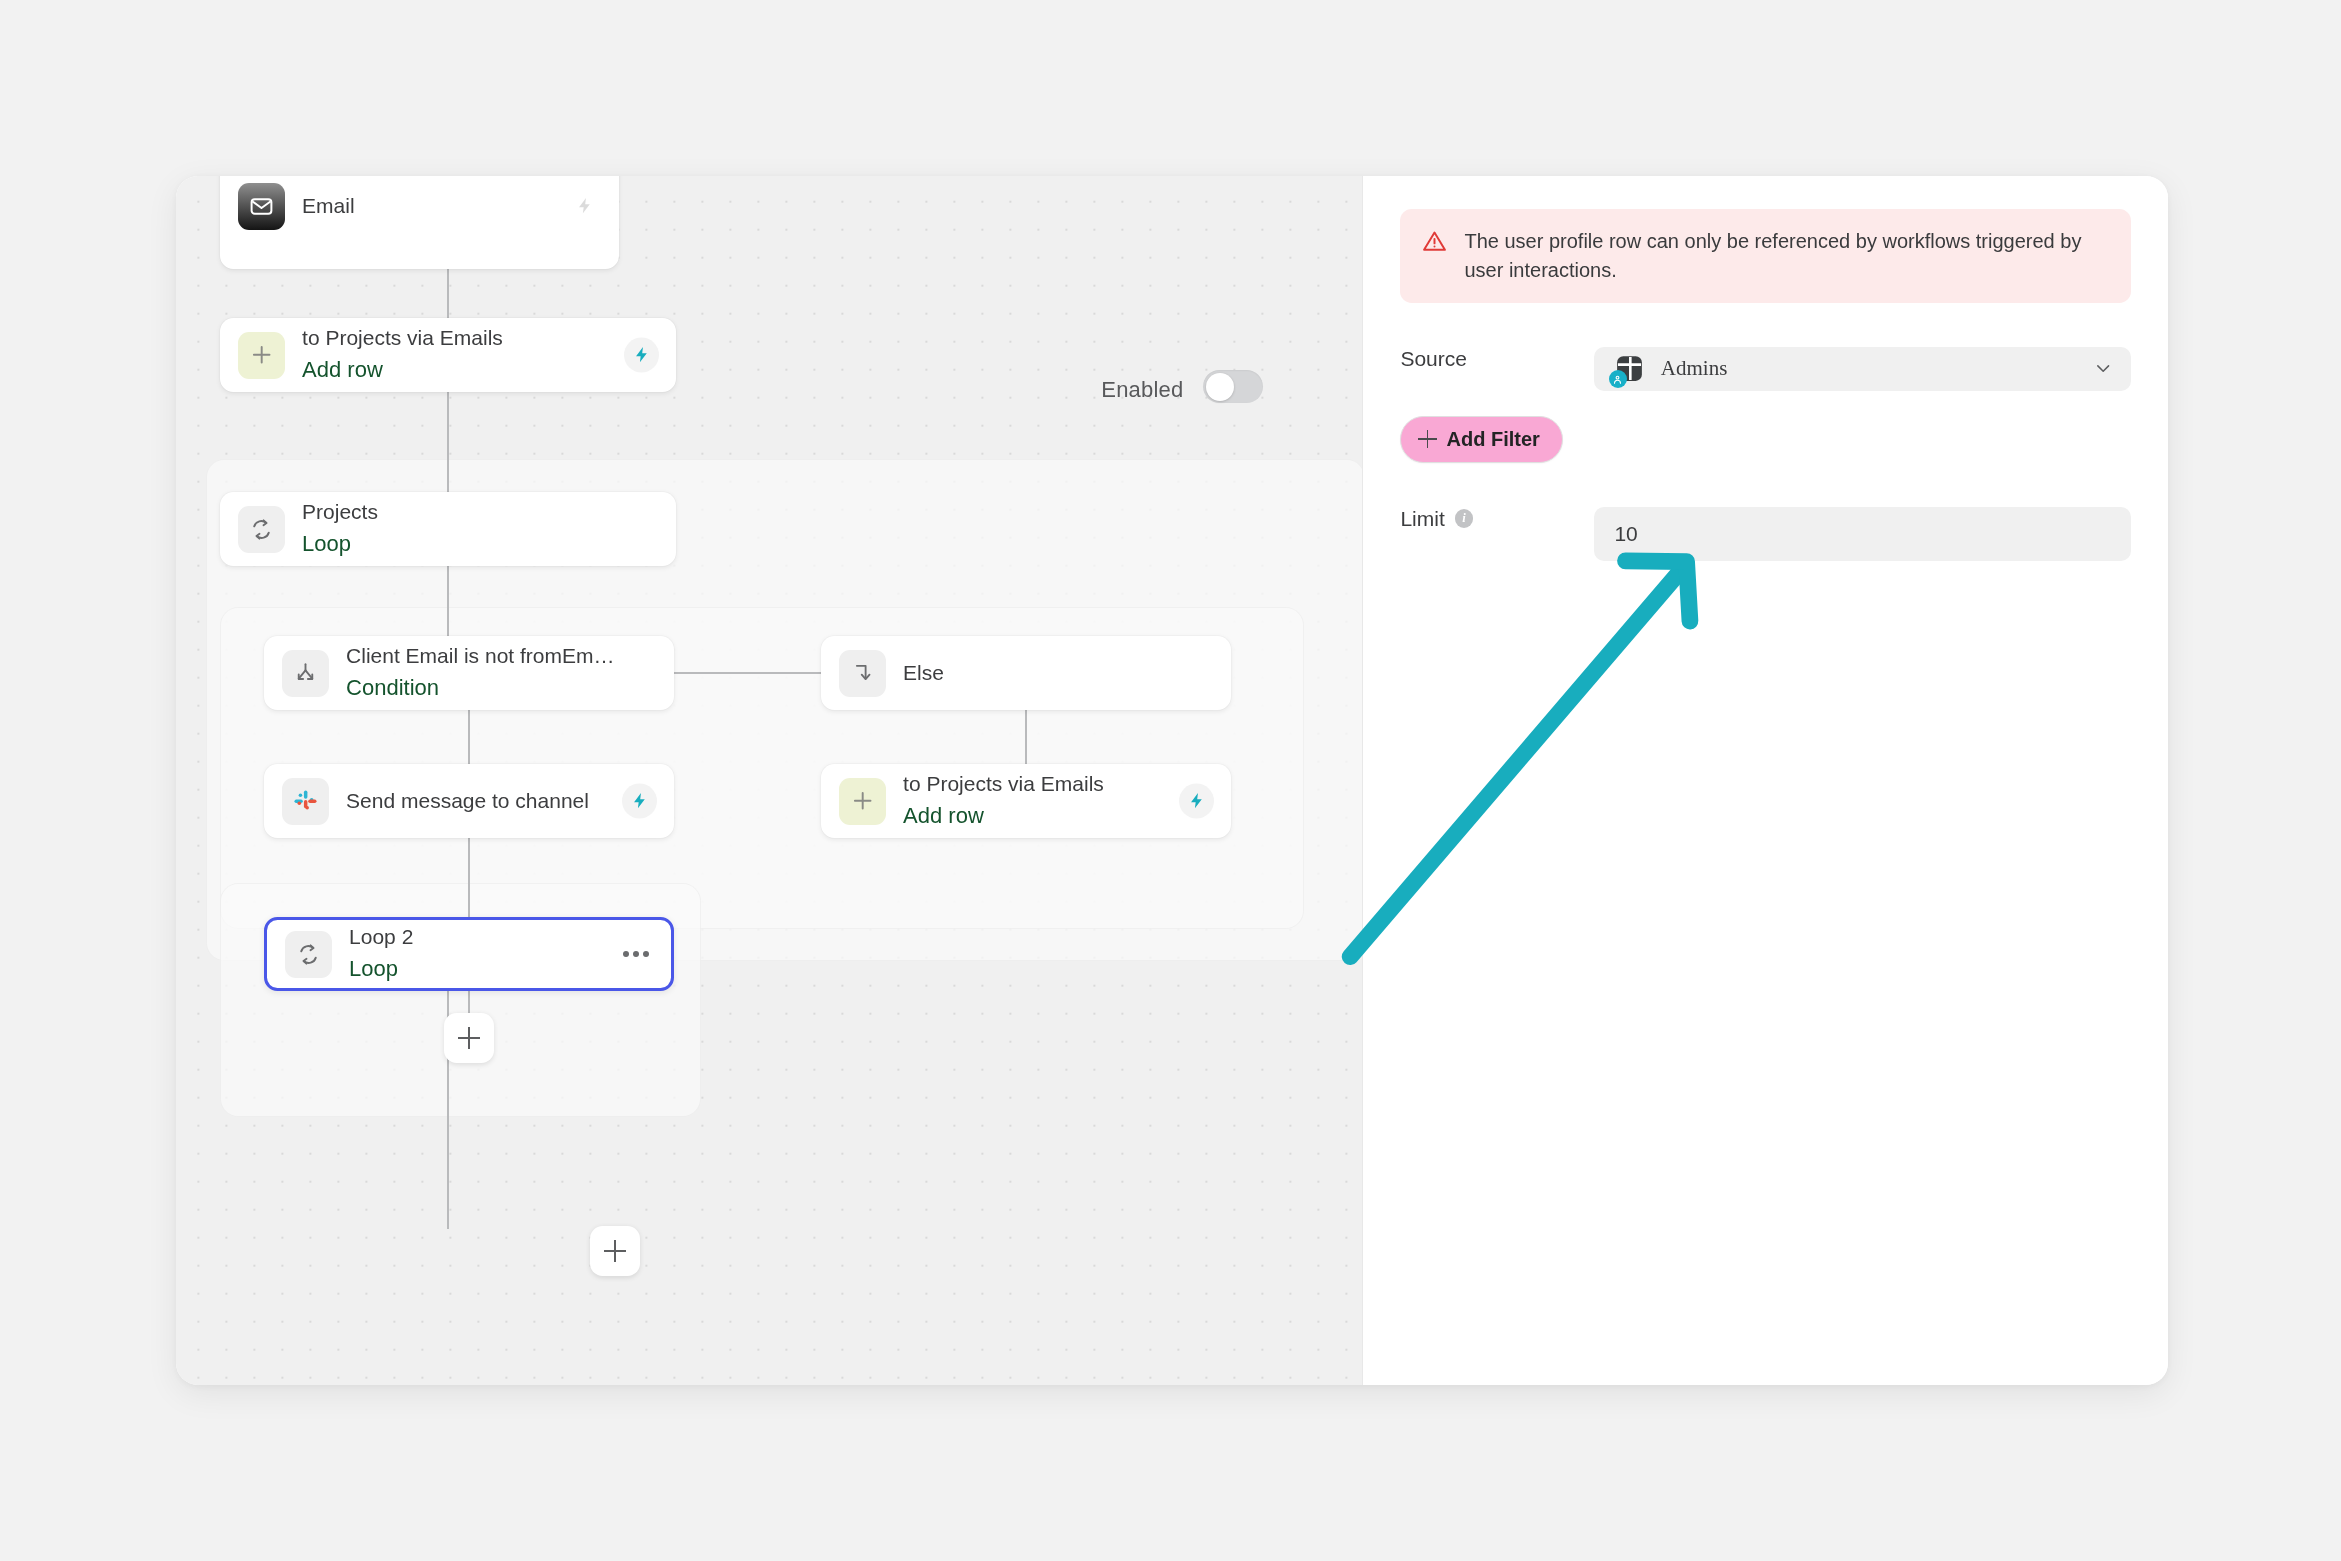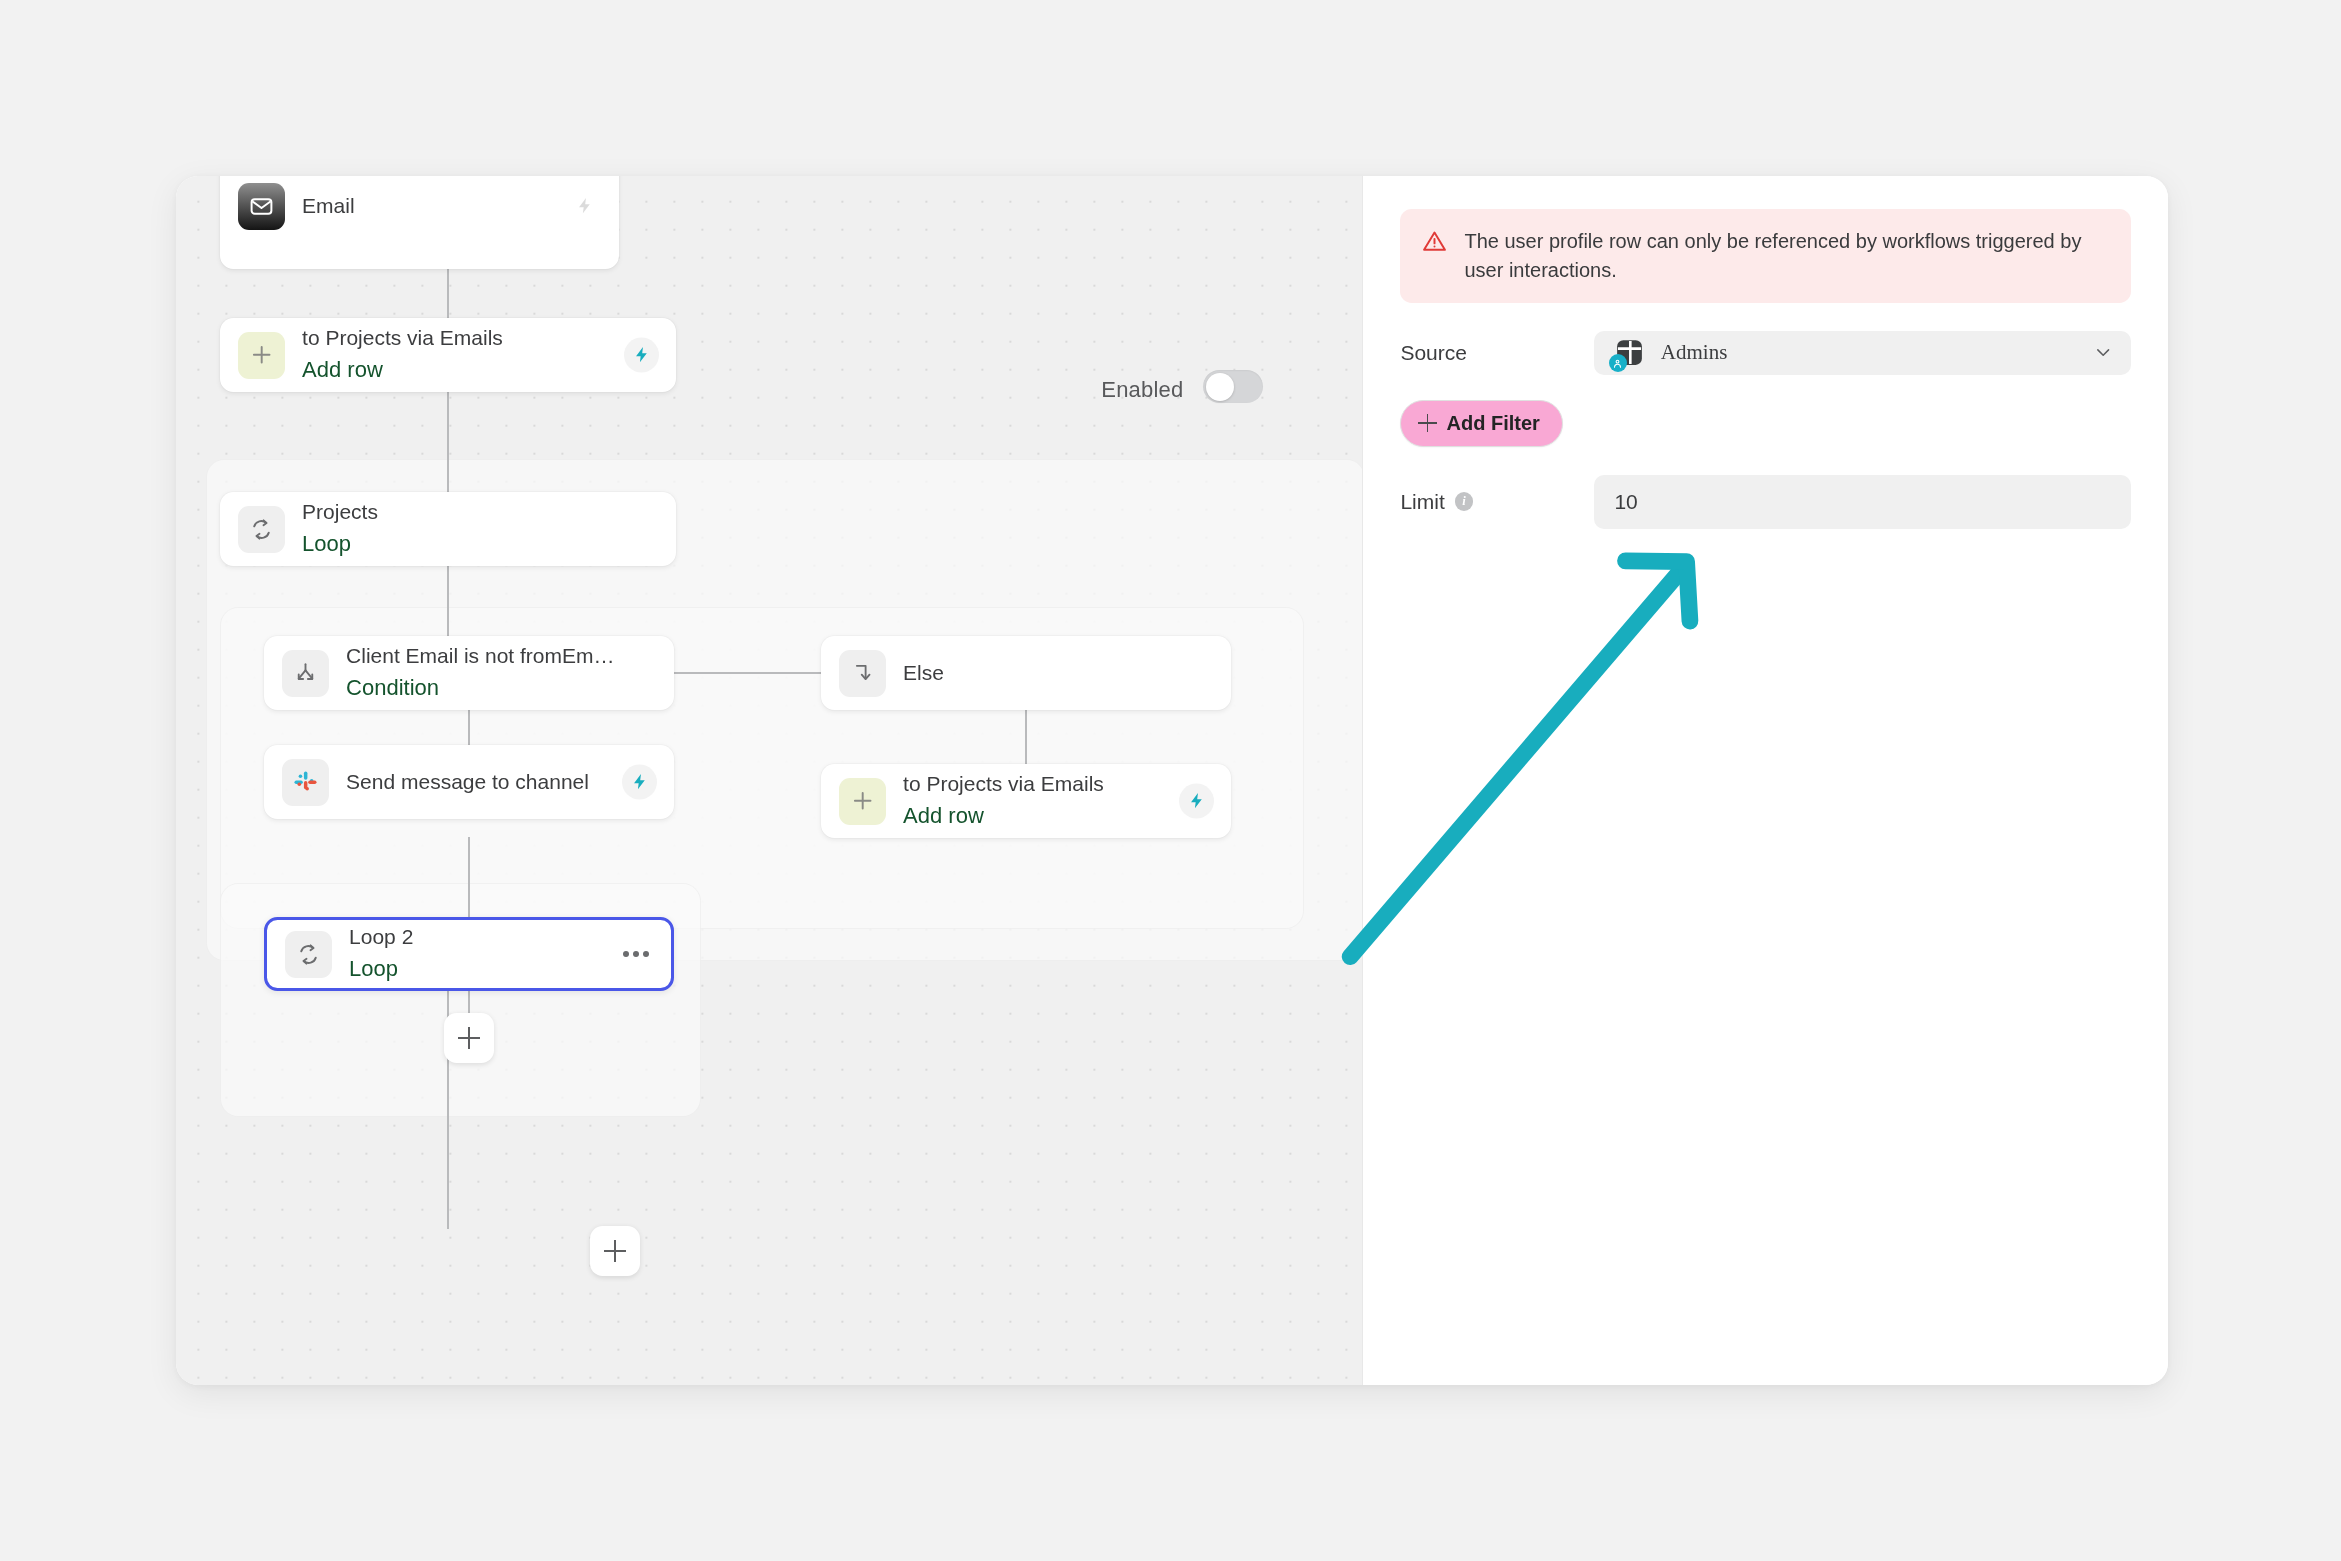--- a/index.html
+++ b/index.html
@@ -114,21 +114,21 @@
     display: flex; gap: 4.2px; cursor: pointer;
   }
   .dots i { width: 5.9px; height: 5.9px; border-radius: 50%; background: #6b6c6e; display:block; }
 
   
   #node-email    { left: 44px; top: -33px;  width: 399px; height: 126px; }
   #node-addrow-1 { left: 44px; top: 142px;  width: 456px; height: 74px; }
   #node-projects { left: 44px; top: 316px;  width: 456px; height: 74px; }
   #node-condition{ left: 88px; top: 460px; width: 410px; height: 74px; }
   #node-else     { left: 645px; top: 460px; width: 410px; height: 74px; }
-  #node-slack    { left: 88px; top: 569px; width: 410px; height: 74px; }
+  #node-slack    { left: 88px; top: 588px; width: 410px; height: 74px; }
   #node-addrow-2 { left: 645px; top: 588px; width: 410px; height: 74px; }
   #node-loop2    { left: 88px; top: 741px; width: 410px; height: 74px;
                    border: 3.3px solid #4a57e8; box-shadow: 0 1.7px 6.7px rgba(0,0,0,.08); }
 
   
   .plus-btn {
     position: absolute;
     width: 50px; height: 50px; border-radius: 12.6px;
     background: #fff;
     box-shadow: 0 1.7px 5px rgba(0,0,0,.10);
@@ -164,22 +164,22 @@
   }
   .warn-ico { flex: 0 0 auto; margin-top: 1.7px; }
 
   .section-label {
     margin-top: 33px;
     font-size: 17.6px; font-weight: bold; letter-spacing: 0.9px;
     color: #323335;
   }
 
   .field-row {
-    display: flex; align-items: center;
-    margin-top: 28px;
+    display: flex; align-items: flex-start;
+    margin-top: 44px;
   }
   .field-label {
     width: 194px; flex: 0 0 auto;
     font-size: 21px; color: #3c3d3f;
     display: flex; align-items: center; gap: 10px;
   }
   .info-badge {
     width: 18.4px; height: 18.4px; border-radius: 50%;
     background: #c2c3c5; color: #fff;
     font-size: 12.6px; font-weight: bold; font-style: italic;

